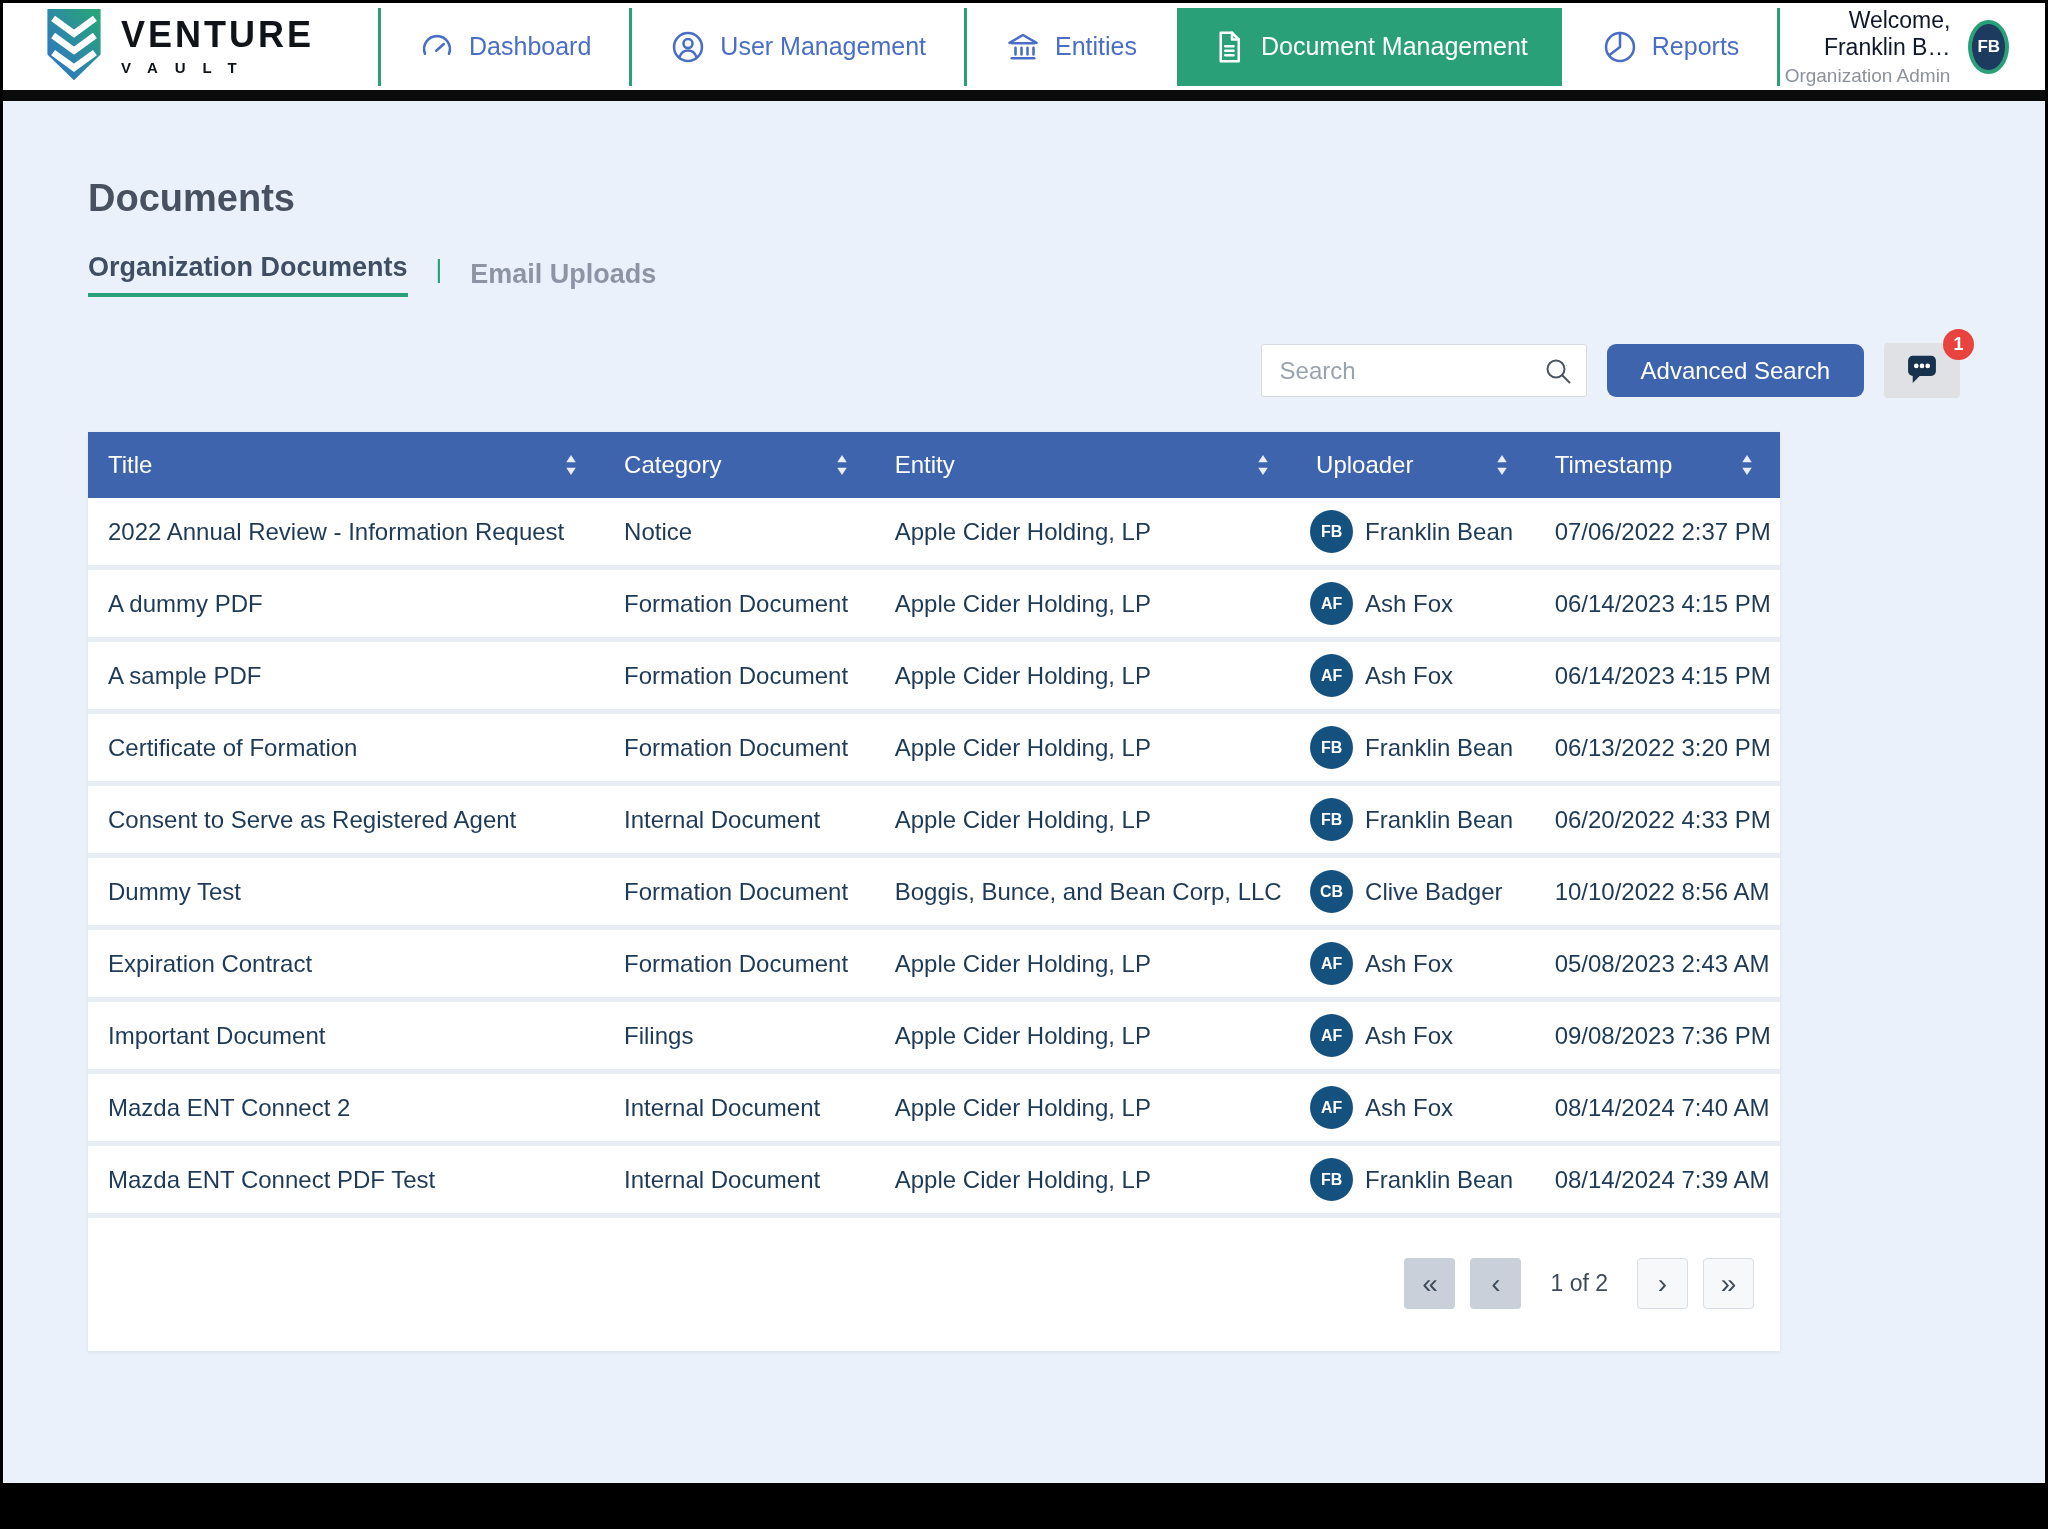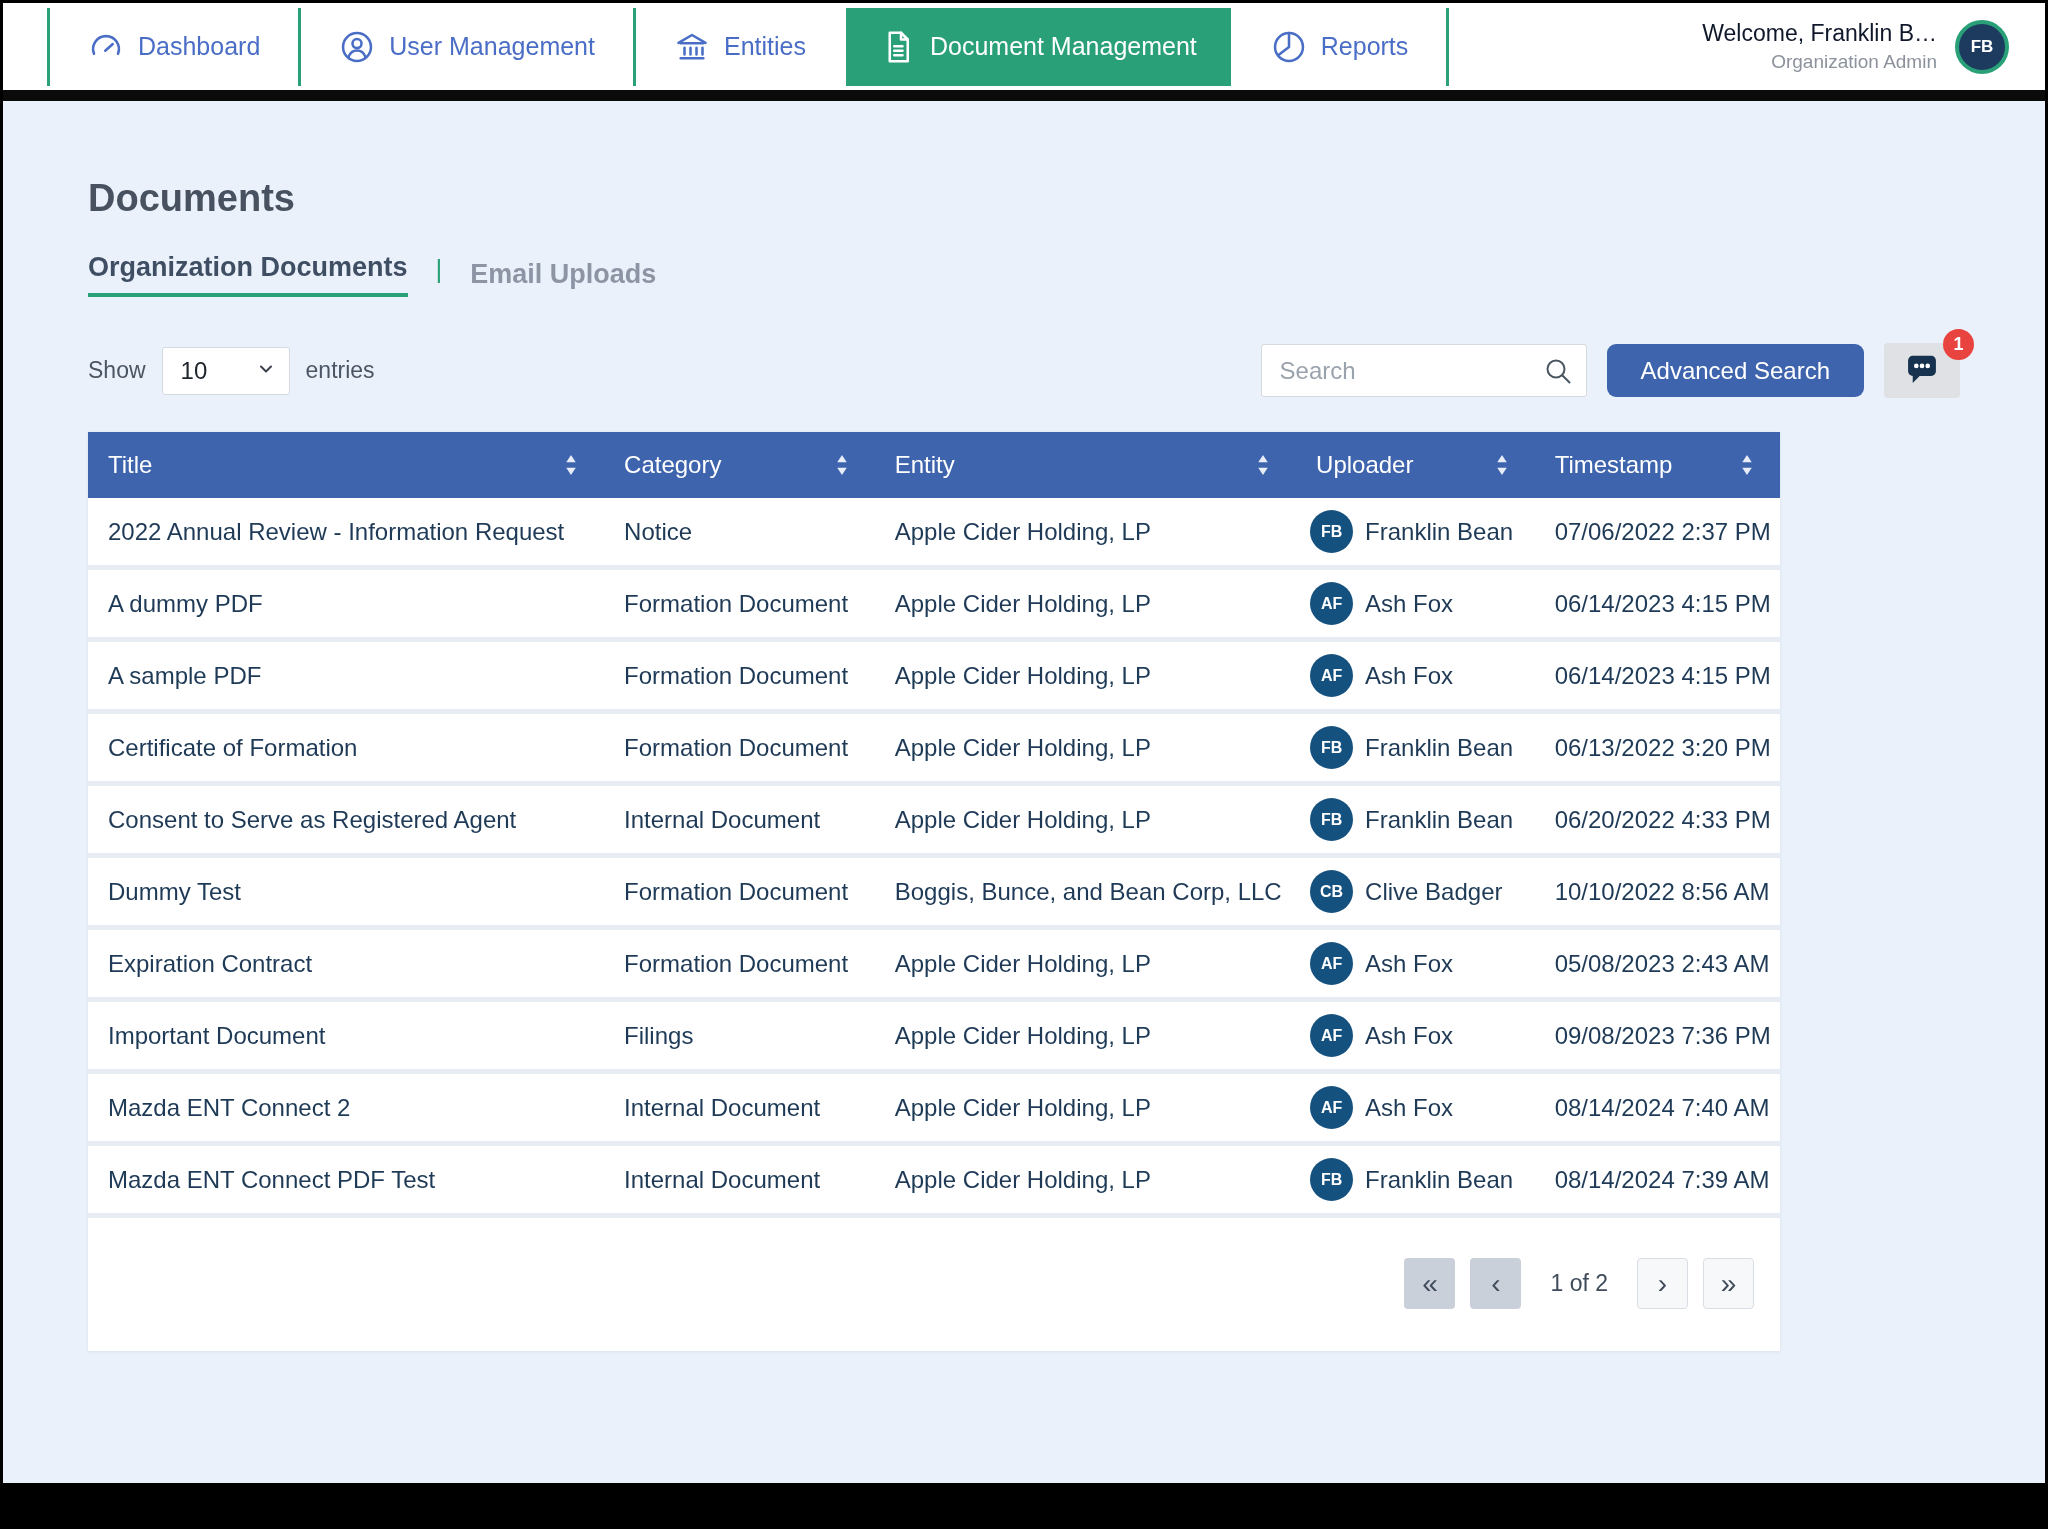--- a/index.html
+++ b/index.html
@@ -67,20 +67,38 @@
   .pg-btn.light { background:#f6f8fa; border:1px solid #d9dee5; }
   .pg-label { font-size:23px; color:#3f4a5a; margin:0 14px; }
 </style>
 </head>
 <body>
 
 <div class="screen">
   <div class="app">
 
     <div class="topbar">
+      <div class="logo">
+        <span>
+          <svg width="62" height="76" viewBox="0 0 64 80">
+            <defs>
+              <linearGradient id="lg" x1="0" y1="1" x2="1" y2="0">
+                <stop offset="0" stop-color="#2f6fd0"></stop>
+                  <stop offset="1" stop-color="#28a873"></stop>
+              </linearGradient>
+            </defs>
+            <path d="M4 2h56v48L32 77 4 50z" fill="url(#lg)"></path>
+            <path d="M10 12l22 16 22-16M10 30l22 16 22-16M10 48l22 16 22-16" stroke="#fff" stroke-width="7" fill="none"></path>
+          </svg>
+        </span>
+        <span class="logo-text">
+          <div class="l1">VENTURE</div>
+          <div class="l2">VAULT</div>
+        </span>
+      </div>
 
       <nav class="nav">
           <div class="nav-divider"></div>
           <div class="nav-item">
     <span class="nav-icon">
               <svg viewBox="0 0 24 24">
                 <path d="M4 16.5a8.6 8.6 0 1 1 16 0"></path>
                 <path d="M11.5 14.5l5-4.5"></path>
               </svg>
             </span>
@@ -143,32 +161,20 @@
     <div class="content">
       <h1 class="page-title">Documents</h1>
 
       <div class="tabs">
         <div class="tab active">Organization Documents</div>
         <div class="tab-sep">|</div>
         <div class="tab inactive">Email Uploads</div>
       </div>
 
       <div class="controls">
-        <div class="show-group">
-          <span>Show</span>
-          <div class="select">
-            <span class="val">10</span>
-            <span>
-              <svg viewBox="0 0 18 18">
-                  <path d="M4 6.5l5 5 5-5"></path>
-                </svg>
-            </span>
-          </div>
-          <span>entries</span>
-        </div>
 
         <div class="right-controls">
           <div class="search-box">
             <input type="text" placeholder="Search" style="">
             <span class="mag">
               <svg viewBox="0 0 30 30">
                   <circle cx="13" cy="13" r="8.5"></circle>
                   <path d="M19.5 19.5l7 7"></path>
                 </svg>
             </span>

